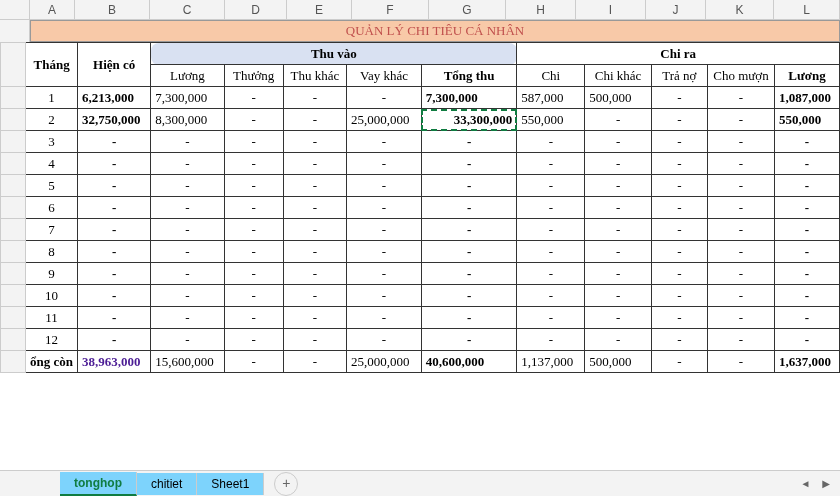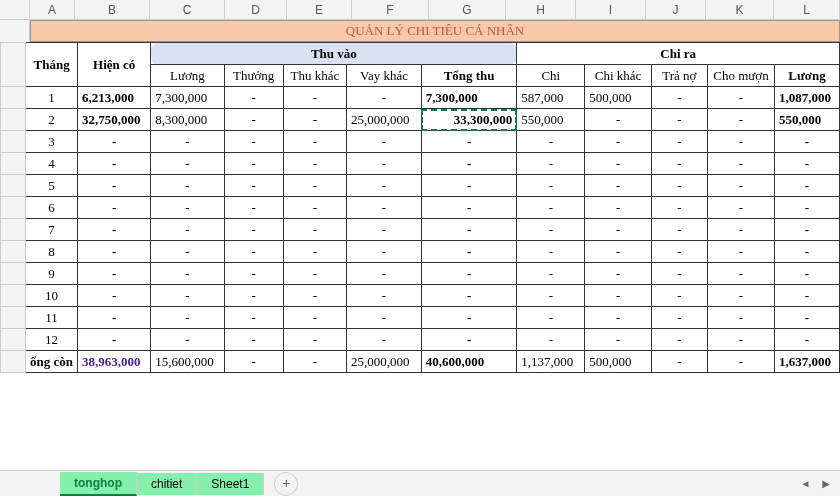--- a/index.html
+++ b/index.html
@@ -12,21 +12,21 @@
 .title-cell { flex: 1; background: #f8c9a8; color: #c0504d; font-weight: normal; text-align: center; padding: 2px 0; font-size: 13px; border: 1px solid #999; }
 table { border-collapse: collapse; table-layout: fixed; }
 td, th { border: 1px solid #333; padding: 2px 4px; text-align: center; height: 22px; font-size: 13px; overflow: hidden; white-space: nowrap; }
 .hdr-blue { background: #d9e1f2; font-weight: bold; border-radius: 8px; }
 .bold { font-weight: bold; }
 .red { color: #4c1d95; font-weight: bold; }
 .dash-border { outline: 2px dashed #107c41; outline-offset: -2px; font-weight: bold; padding-left: 32px; }
 .right { text-align: left; }
 .tabs { position: absolute; bottom: 4px; left: 0; right: 0; height: 26px; display: flex; align-items: center; font-family: Arial, sans-serif; font-size: 12px; border-top: 1px solid #ccc; background: #f3f3f3; }
 .tabs .spacer { width: 60px; }
-.tab { padding: 4px 14px; border-right: 1px solid #ccc; background: #86efac; cursor: pointer; }
+.tab { padding: 4px 14px; border-right: 1px solid #ccc; background: #7dd3fc; cursor: pointer; }
 .tab.active { border-bottom: 2px solid #107c41; color: #107c41; font-weight: bold; }
 .add-tab { width: 24px; height: 24px; border: 1px solid #ccc; border-radius: 50%; text-align: center; line-height: 20px; margin-left: 10px; color: #666; cursor: pointer; font-size: 14px; }
 .scroll-ctrl { position: absolute; right: 10px; display: flex; gap: 12px; color: #666; }
 .scroll-ctrl span { cursor: pointer; font-size: 10px; }
 .wA{width:45px}.wB{width:75px}.wC{width:75px}.wD{width:62px}.wE{width:65px}.wF{width:77px}.wG{width:77px}.wH{width:70px}.wI{width:70px}.wJ{width:60px}.wK{width:68px}.wL{width:66px}
 </style>
 </head>
 <body>
 
 <div class="col-headers">

